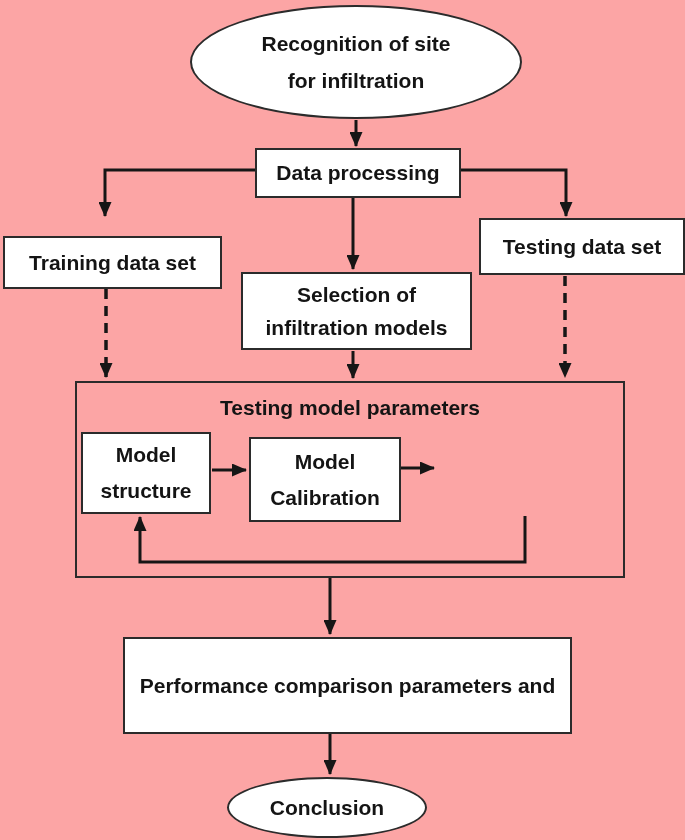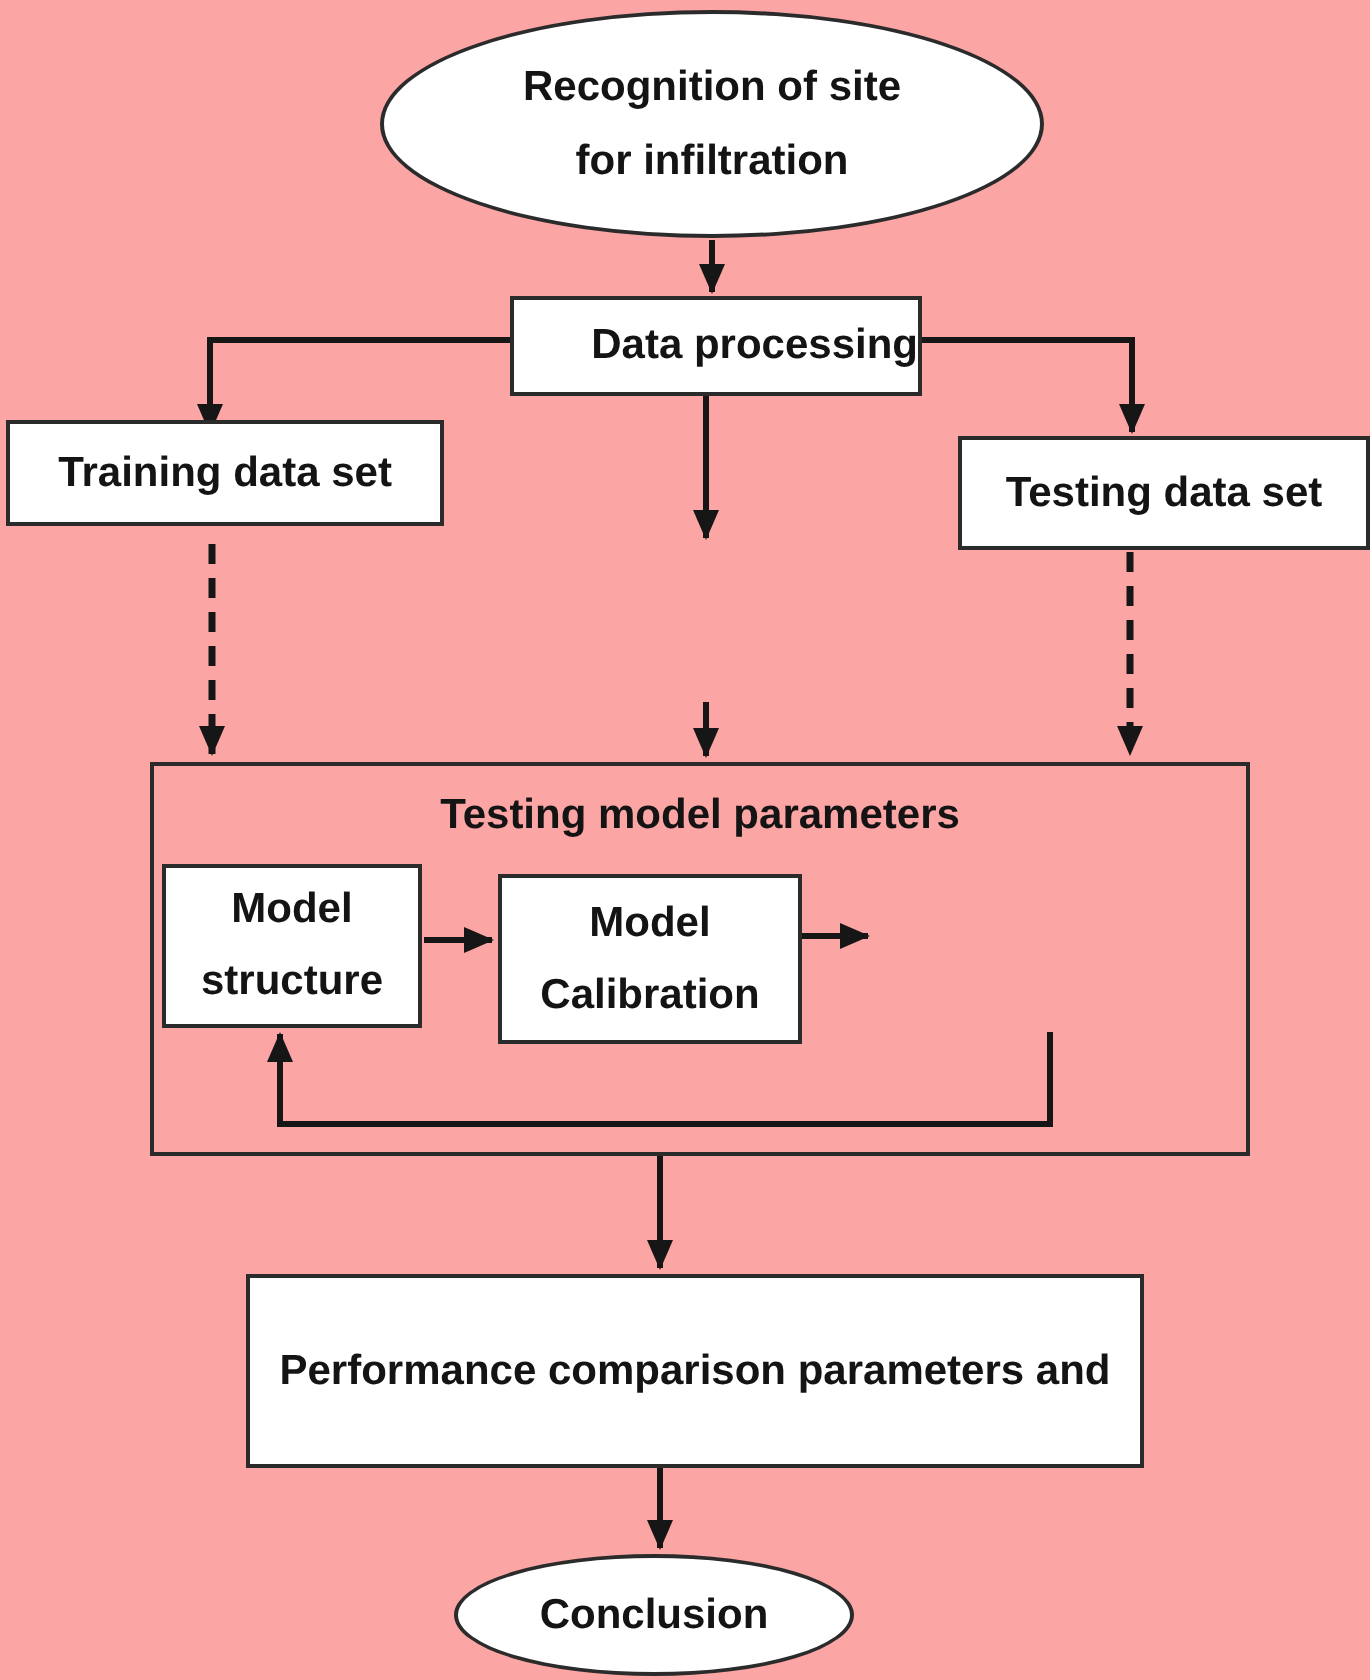--- a/index.html
+++ b/index.html
@@ -11,22 +11,22 @@
   .node{
     position:absolute;box-sizing:border-box;background:#ffffff;
     border:2px solid #2b2b2b;
     display:flex;flex-direction:column;align-items:center;justify-content:center;
     text-align:center;font-size:21px;line-height:34px;
   }
   .node span{display:block;white-space:nowrap;}
   .ellipse{border-radius:50%;}
 
   #n-start{left:190px;top:5px;width:332px;height:114px;line-height:37px;}
-  #n-dp{left:255px;top:148px;width:206px;height:50px;align-items:flex-end;}
-  #n-training{left:3px;top:210px;width:219px;height:53px;}
+  #n-dp{left:255px;top:148px;width:206px;height:50px;}
+  #n-training{left:3px;top:236px;width:219px;height:53px;}
   #n-testing{left:479px;top:218px;width:206px;height:57px;text-align:center;}
   #n-selection{left:241px;top:272px;width:231px;height:78px;line-height:33px;}
 
   #n-optimum{
     left:75px;top:381px;width:550px;height:197px;
     justify-content:flex-start;background:transparent;
   }
   #n-optimum .group-title{margin-top:8px;}
 
   #n-ms{left:81px;top:432px;width:130px;height:82px;line-height:36px;}
@@ -74,20 +74,24 @@
   </div>
 
   <div class="node" id="n-training">
     <span>Training data set</span>
   </div>
 
   <div class="node" id="n-testing">
     <span>Testing data set</span>
   </div>
 
+  <div class="node" id="n-selection">
+    <span>Selection of</span>
+    <span>infiltration models</span>
+  </div>
 
   <div class="node" id="n-optimum">
     <span class="group-title">Testing model parameters</span>
   </div>
 
   <div class="node" id="n-ms">
     <span>Model</span>
     <span>structure</span>
   </div>
 

